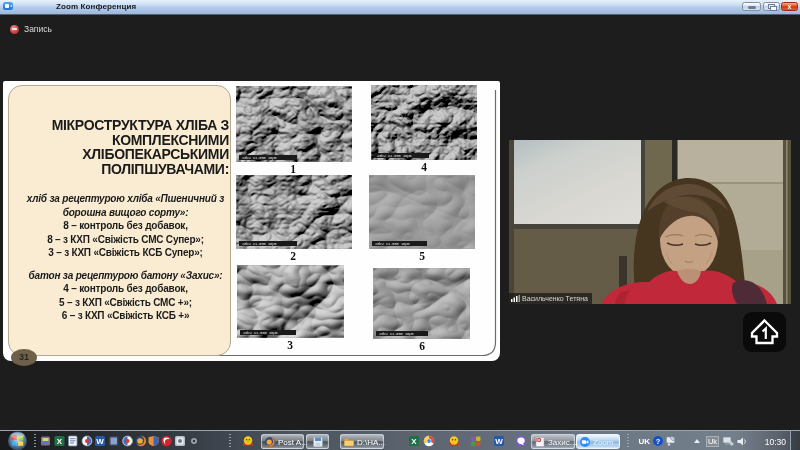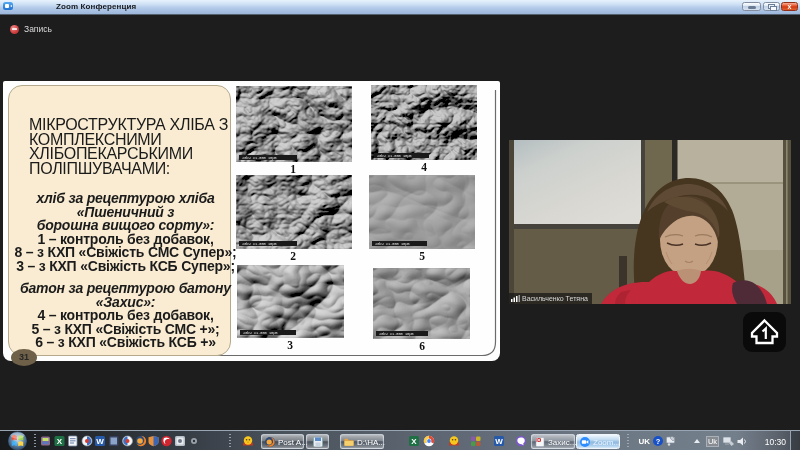--- a/index.html
+++ b/index.html
@@ -23,22 +23,22 @@
     color:#fff;font-size:7px;font-weight:700;text-align:center;line-height:7.5px;}
   
   #app{position:absolute;left:0;top:15px;width:800px;height:415px;background:#1d1d1e;}
   #rec{position:absolute;left:10px;top:9px;height:10px;color:#d8d8d8;font-size:8.5px;}
   #rec .dot{position:absolute;left:0px;top:0.5px;width:9px;height:9px;border-radius:50%;background:radial-gradient(circle at 35% 30%,#f08a8a,#cf3d3d 60%,#b02a2a);}
   #rec .dot:before{content:"";position:absolute;left:2px;top:3.5px;width:5px;height:2px;background:#f6e9e9;border-radius:0.5px;}
   #rec .rtext{position:absolute;left:14px;top:0px;white-space:nowrap;}
   
   #slide{position:absolute;left:3px;top:66px;width:497px;height:280px;background:#fefefe;border-radius:2px 2px 8px 8px;}
   #panel{position:absolute;left:4.5px;top:4px;width:223px;height:271px;background:#f9ecd2;border:1px solid #b4a98c;border-radius:14px;box-sizing:border-box;}
-  #ptitle{position:absolute;left:26px;top:37px;width:200px;text-align:left;font-size:16px;font-weight:400;color:#1b1b1b;line-height:14.5px;letter-spacing:-0.3px;}
-  #pbody{position:absolute;left:10px;top:111px;width:225px;text-align:center;font-size:14px;font-weight:700;color:#1b1b1b;line-height:13.5px;letter-spacing:-0.2px;}
+  #ptitle{position:absolute;left:26px;top:37px;width:200px;text-align:right;font-size:14px;font-weight:700;color:#1b1b1b;line-height:14.5px;letter-spacing:-0.3px;}
+  #pbody{position:absolute;left:10px;top:111px;width:225px;text-align:center;font-size:10px;font-weight:700;color:#1b1b1b;line-height:13.5px;letter-spacing:-0.2px;}
   #pbody .it{font-style:italic;}
   #pagenum{position:absolute;left:8px;top:268px;width:26px;height:17px;background:#6f6149;border-radius:50%;
     text-align:center;line-height:17px;font-size:9px;font-weight:700;color:#262626;}
   
   #frameline{position:absolute;left:0;top:0;width:497px;height:280px;}
   
   #video{position:absolute;left:509px;top:125px;width:282px;height:164px;overflow:hidden;background:#6f684f;}
   #namelabel{position:absolute;left:0px;top:152.5px;height:11.5px;background:rgba(22,22,22,0.72);color:#d9d9d9;
      font-size:7px;line-height:11.5px;padding:0 4px 0 13px;}
   #namelabel svg{position:absolute;left:2px;top:2.5px;}
@@ -79,21 +79,21 @@
 
   <div id="slide">
     <svg id="frameline" viewBox="0 0 497 280">
       <path d="M 60 274.5 L 479 274.5 Q 492.5 274.5 492.5 261 L 492.5 9" fill="none" stroke="#6b6b6b" stroke-width="1.2"></path>
     </svg>
     <div id="panel"></div>
     <div id="ptitle">МІКРОСТРУКТУРА ХЛІБА З КОМПЛЕКСНИМИ ХЛІБОПЕКАРСЬКИМИ ПОЛІПШУВАЧАМИ:</div>
     <div id="pbody">
       <div class="it">хліб за рецептурою хліба «Пшеничний з</div>
       <div class="it">борошна вищого сорту»:</div>
-      <div>1 – контроль без добавок,</div>
+      <div>8 – контроль без добавок,</div>
       <div>8 – з КХП «Свіжість СМС Супер»;</div>
       <div>3 – з КХП «Свіжість КСБ Супер»;</div>
       <div style="height:9px"></div>
       <div class="it">батон за рецептурою батону «Захис»:</div>
       <div>4 – контроль без добавок,</div>
       <div>5 – з КХП «Свіжість СМС +»;</div>
       <div>6 – з КХП «Свіжість КСБ +»</div>
     </div>
     <div id="pagenum">31</div>
     <svg id="semwrap" class="abs" style="left:0;top:0" width="497" height="280" viewBox="0 0 497 280">

